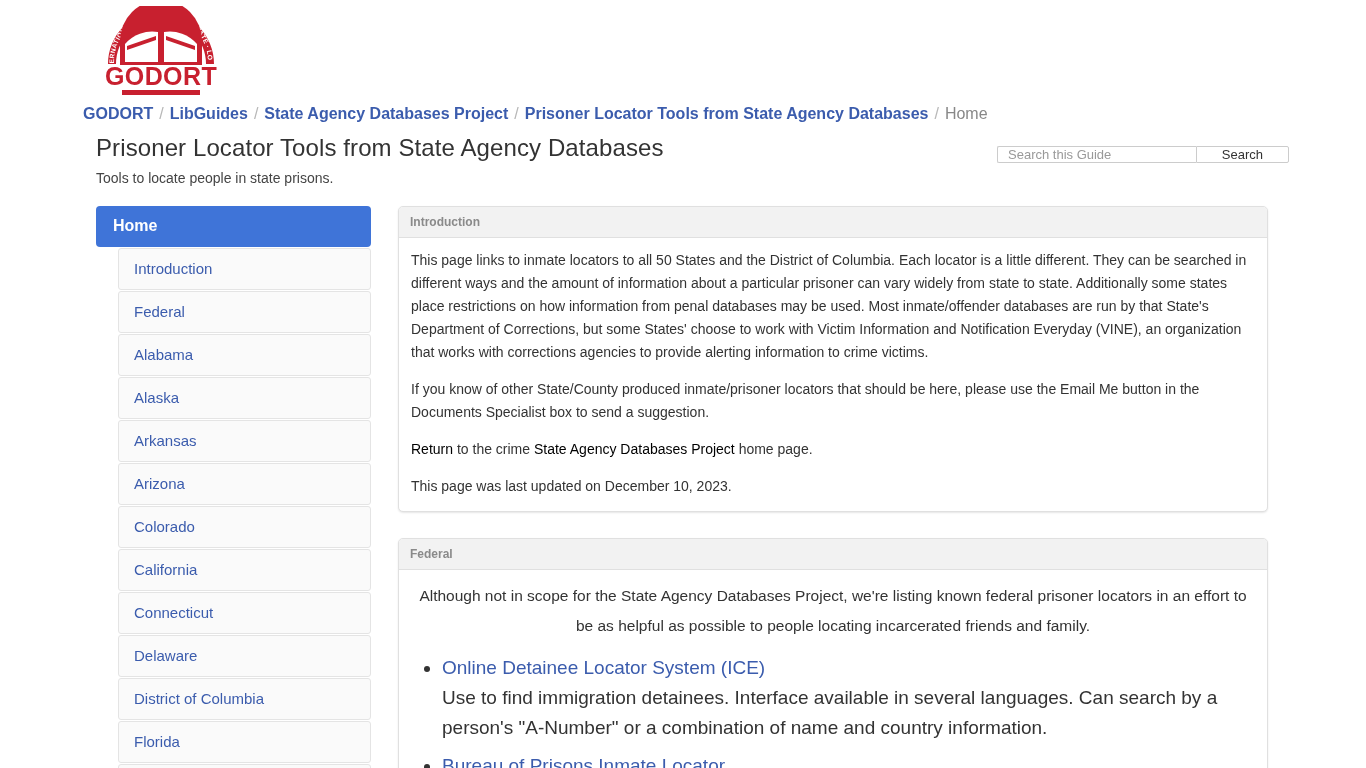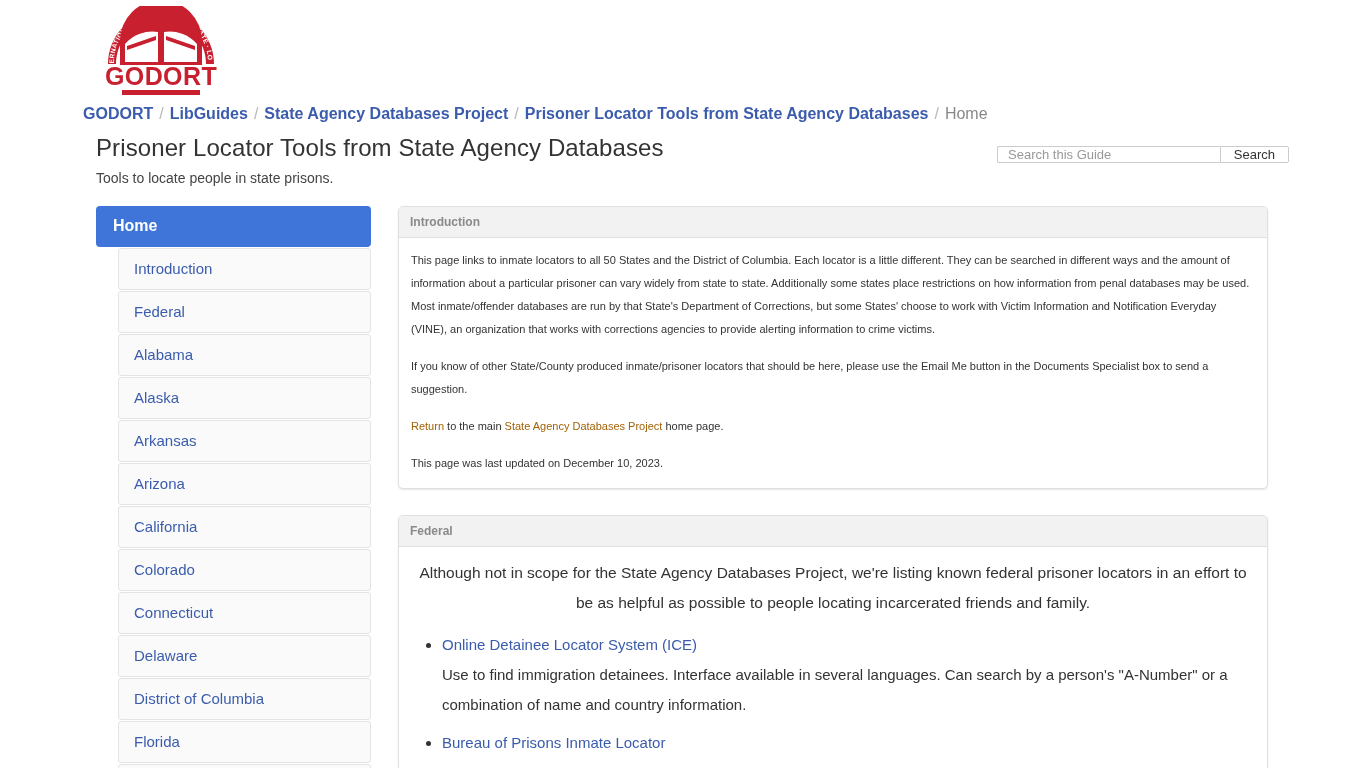--- a/index.html
+++ b/index.html
@@ -83,44 +83,44 @@
     margin: 5px 0 0 0;
     font-size: 14px;
     color: #444444;
     line-height: 18px;
   }
 
   
   .search-box {
     position: absolute;
     left: 997px;
-    top: 140px;
+    top: 134px;
     width: 292px;
     height: 29px;
     display: flex;
-    align-items: center;
+    align-items: flex-end;
   }
   .search-input {
     flex: 1 1 auto;
     border: 1px solid #cccccc;
     border-right: none;
     background: #ffffff;
     padding: 0 10px;
     font-size: 13px;
     font-family: "Liberation Sans", sans-serif;
     color: #555555;
     outline: none;
     border-radius: 2px 0 0 2px;
   }
   .search-input::placeholder { color: #999999; }
   .search-btn {
     flex: 0 0 auto;
     border: 1px solid #cccccc;
     background: #ffffff;
-    padding: 0 13px;
+    padding: 0 25px;
     font-size: 13px;
     font-family: "Liberation Sans", sans-serif;
     color: #333333;
     cursor: pointer;
     border-radius: 0 2px 2px 0;
   }
 
   
   .columns {
     position: absolute;
@@ -191,45 +191,45 @@
     padding: 7px 12px 7px 11px;
     font-size: 12px;
     font-weight: bold;
     color: #8a8a8a;
     line-height: 16px;
   }
   .box-body { padding: 11px 12px 13px 12px; }
 
   .box-body p {
     margin: 0 0 14px 0;
-    font-size: 11px;
+    font-size: 14px;
     line-height: 23px;
     color: #333333;
     text-align: left;
   }
   .box-body p:last-child { margin-bottom: 0; }
   .box-body a {
-    color: #a16207;
+    color: #000000;
     text-decoration: none;
   }
 
   
   .box-body.large p {
     font-size: 15.5px;
     line-height: 30px;
     margin-bottom: 12px;
     text-align: center;
   }
   .box-body.large ul {
     margin: 0;
     padding-left: 31px;
     list-style: disc;
   }
   .box-body.large li {
-    font-size: 15px;
+    font-size: 19px;
     line-height: 30px;
     margin-bottom: 8px;
   }
   .box-body.large li:last-child { margin-bottom: 0; }
   .box-body.large li a {
     color: #3b5cad;
     display: inline;
   }
   .box-body.large li .desc {
     display: block;
@@ -299,24 +299,24 @@
         <li>
             <a href="#">Alaska</a>
           </li>
         <li>
             <a href="#">Arkansas</a>
           </li>
         <li>
             <a href="#">Arizona</a>
           </li>
         <li>
+            <a href="#">Colorado</a>
+          </li>
+        <li>
             <a href="#">California</a>
-          </li>
-        <li>
-            <a href="#">Colorado</a>
           </li>
         <li>
             <a href="#">Connecticut</a>
           </li>
         <li>
             <a href="#">Delaware</a>
           </li>
         <li>
             <a href="#">District of Columbia</a>
           </li>
@@ -329,21 +329,21 @@
       </ul>
     </div>
 
     <div class="content">
 
       <section class="box">
         <div class="box-header">Introduction</div>
         <div class="box-body">
           <p>This page links to inmate locators to all 50 States and the District of Columbia. Each locator is a little different. They can be searched in different ways and the amount of information about a particular prisoner can vary widely from state to state. Additionally some states place restrictions on how information from penal databases may be used. Most inmate/offender databases are run by that State's Department of Corrections, but some States' choose to work with Victim Information and Notification Everyday (VINE), an organization that works with corrections agencies to provide alerting information to crime victims.</p>
           <p>If you know of other State/County produced inmate/prisoner locators that should be here, please use the Email Me button in the Documents Specialist box to send a suggestion.</p>
-          <p><a href="#">Return</a><span> to the main </span><a href="#">State Agency Databases Project</a><span> home page.</span></p>
+          <p><a href="#">Return</a><span> to the crime </span><a href="#">State Agency Databases Project</a><span> home page.</span></p>
           <p>This page was last updated on December 10, 2023.</p>
         </div>
       </section>
 
       <section class="box">
         <div class="box-header">Federal</div>
         <div class="box-body large">
           <p>Although not in scope for the State Agency Databases Project, we're listing known federal prisoner locators in an effort to be as helpful as possible to people locating incarcerated friends and family.</p>
           <ul>
             <li>

